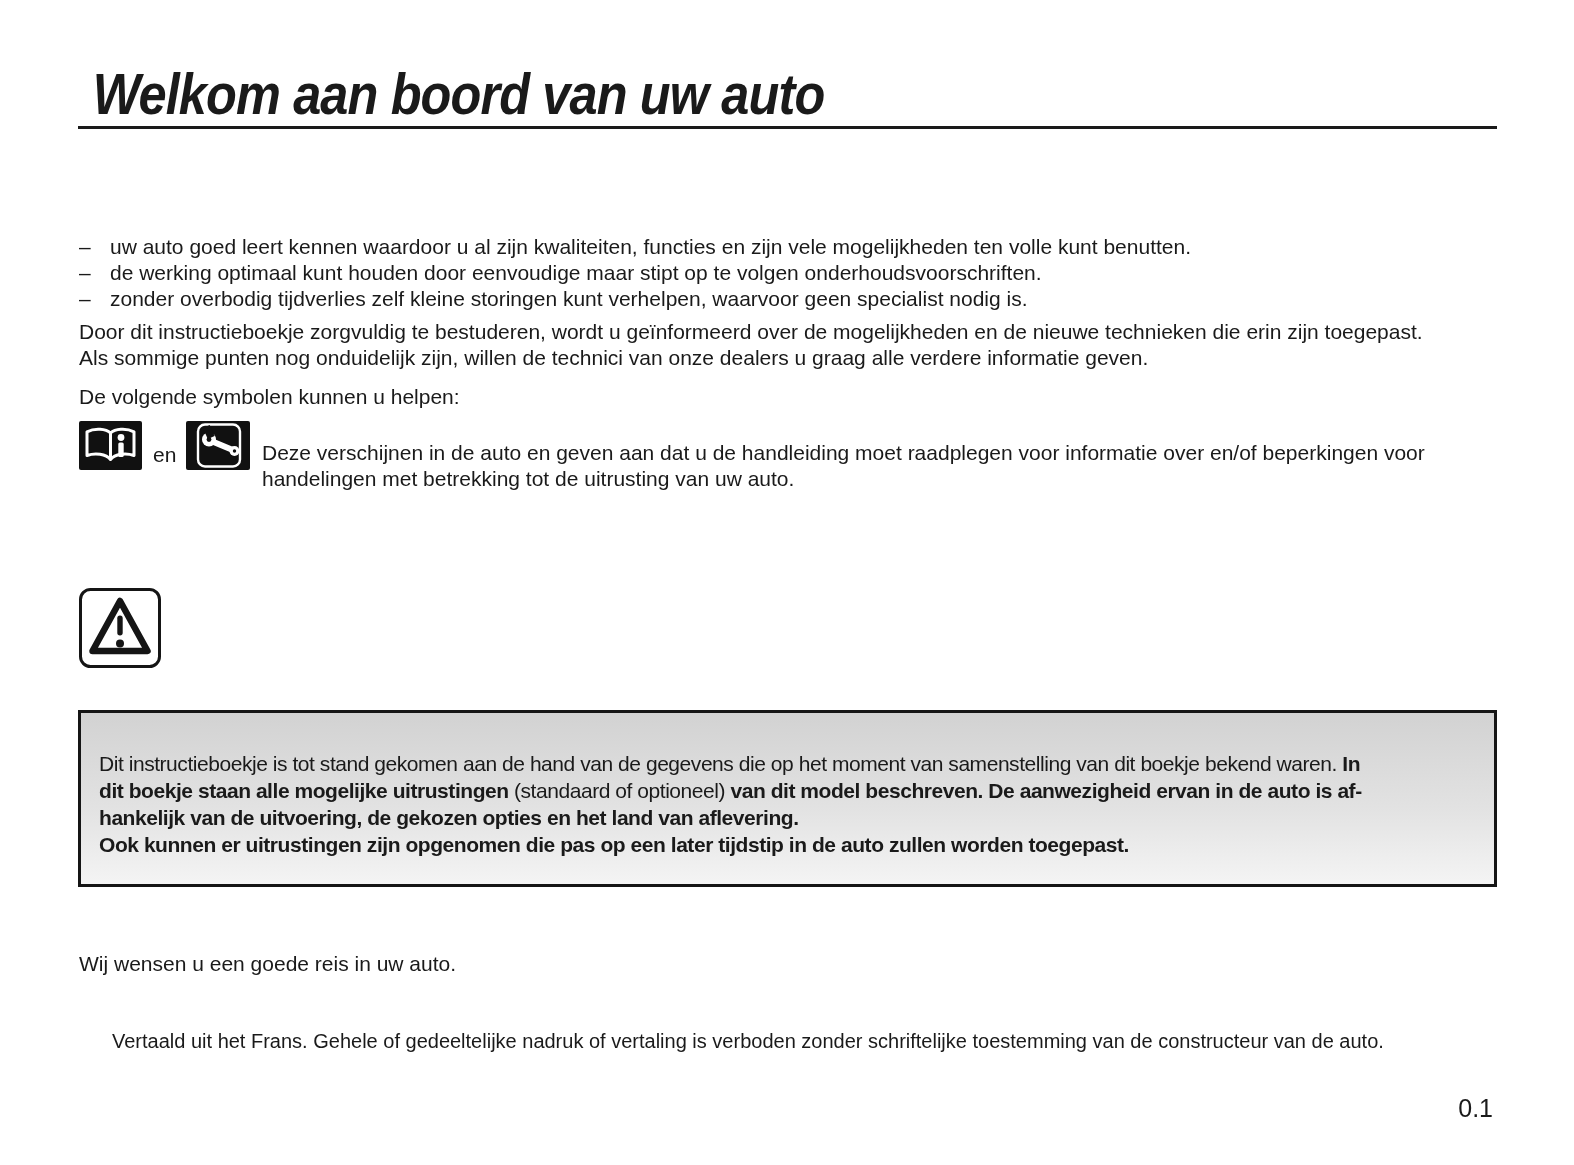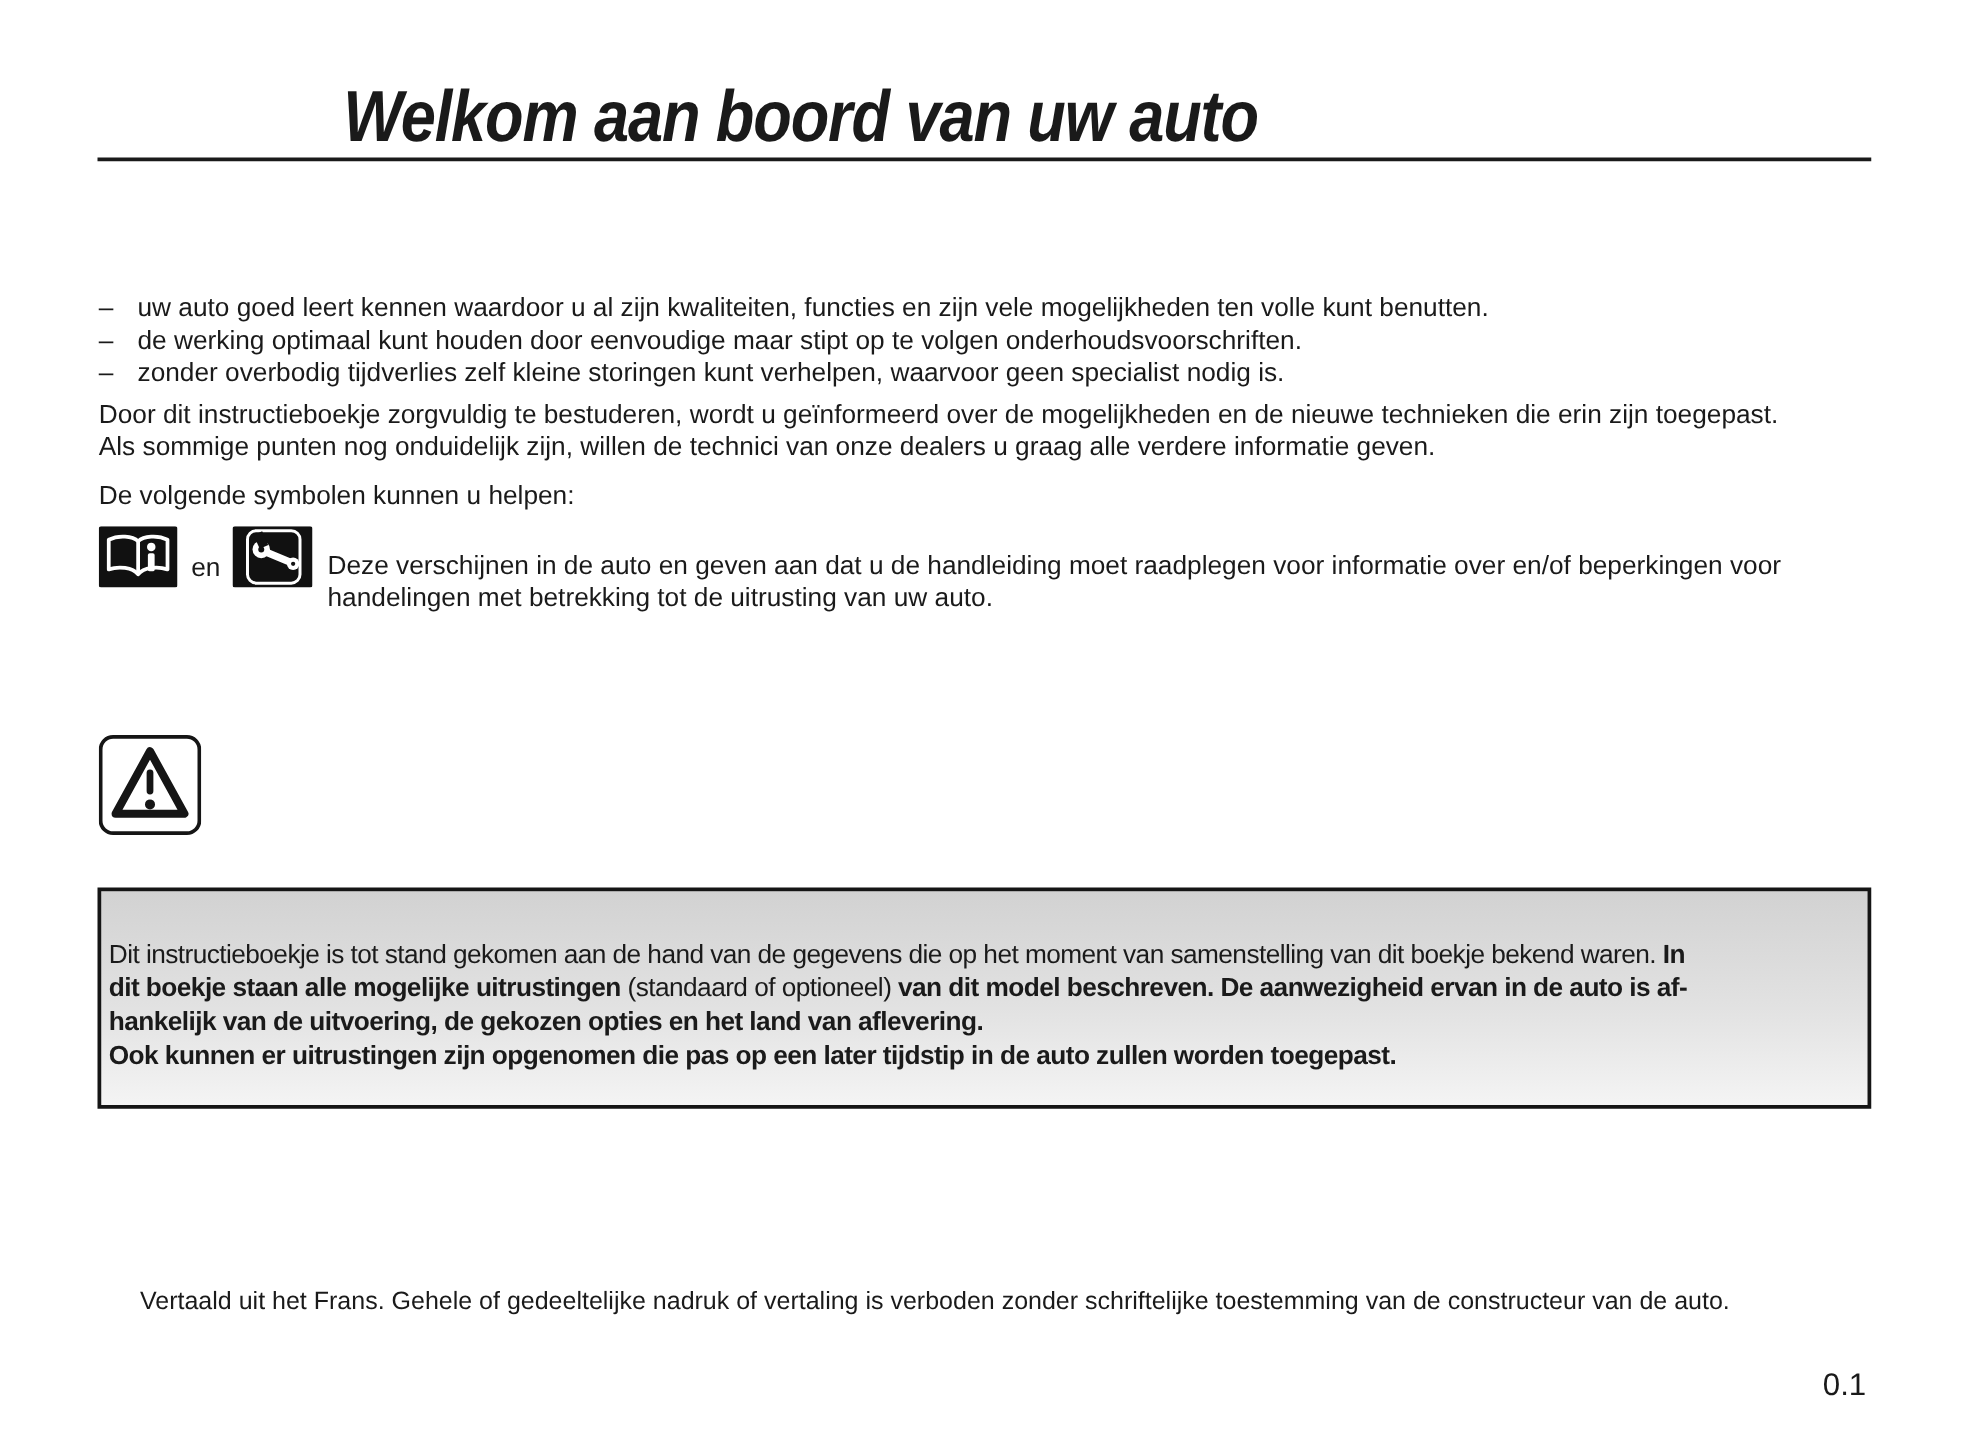--- a/index.html
+++ b/index.html
@@ -6,21 +6,21 @@
   .page{
     position:relative;
     width:1574px;height:1165px;
     background:#ffffff;
     font-family:"Liberation Sans","DejaVu Sans",sans-serif;
     color:#1a1a1a;
     overflow:hidden;
   }
   .abs{position:absolute;}
   
-  .title-wrap{left:0;top:60px;width:1282px;text-align:center;}
+  .title-wrap{left:0;top:60px;width:1282px;text-align:left;padding-left:38px;}
   .title{
     display:inline-block;
     font-size:58px;font-weight:700;font-style:italic;
     letter-spacing:-1px;white-space:nowrap;
     transform:scaleX(0.87);transform-origin:50% 50%;
   }
   .title-rule{left:78px;top:126px;width:1419px;height:3px;background:#1a1a1a;}
   
   .body-text{font-size:21px;line-height:26px;white-space:nowrap;}
   .lead{left:79px;top:197px;}
@@ -36,21 +36,21 @@
   .symbols-desc{left:262px;top:440px;}
   
   .warning-icon{left:79px;top:588px;}
   .warning-text{left:172px;top:615px;font-size:21px;font-weight:700;letter-spacing:-0.3px;white-space:nowrap;}
   
   .notice-box{
     left:78px;top:710px;width:1419px;height:177px;
     box-sizing:border-box;
     border:3px solid #151515;
     background:linear-gradient(to bottom,#d2d2d2 0%,#e2e2e2 55%,#f4f4f4 100%);
-    padding:37px 8px 0 6px;
+    padding:37px 8px 0 18px;
     font-size:21px;line-height:27px;
   }
   .notice-box .line{white-space:nowrap;letter-spacing:-0.45px;}
   .wish{left:79px;top:952px;font-size:21px;white-space:nowrap;}
   .footnote{left:112px;top:1030px;font-size:20px;white-space:nowrap;}
   .page-number{right:81px;top:1094px;font-size:25px;}
   b{font-weight:700;}
 </style>
 </head>
 <body>
@@ -124,16 +124,17 @@
     </svg>
   </div>
 
   <div class="abs notice-box">
     <div class="line"><span>Dit instructieboekje is tot stand gekomen aan de hand van de gegevens die op het moment van samenstelling van dit boekje bekend waren. </span><b>In</b></div>
     <div class="line"><b>dit boekje staan alle mogelijke uitrustingen </b><span>(standaard of optioneel) </span><b>van dit model beschreven. De aanwezigheid ervan in de auto is af-</b></div>
     <div class="line"><b>hankelijk van de uitvoering, de gekozen opties en het land van aflevering.</b></div>
     <div class="line"><b>Ook kunnen er uitrustingen zijn opgenomen die pas op een later tijdstip in de auto zullen worden toegepast.</b></div>
   </div>
 
+  <div class="abs wish">Wij wensen u een goede reis in uw auto.</div>
   <div class="abs footnote">Vertaald uit het Frans. Gehele of gedeeltelijke nadruk of vertaling is verboden zonder schriftelijke toestemming van de constructeur van de auto.</div>
   <div class="abs page-number">0.1</div>
 
 </div>
 
 </body></html>

